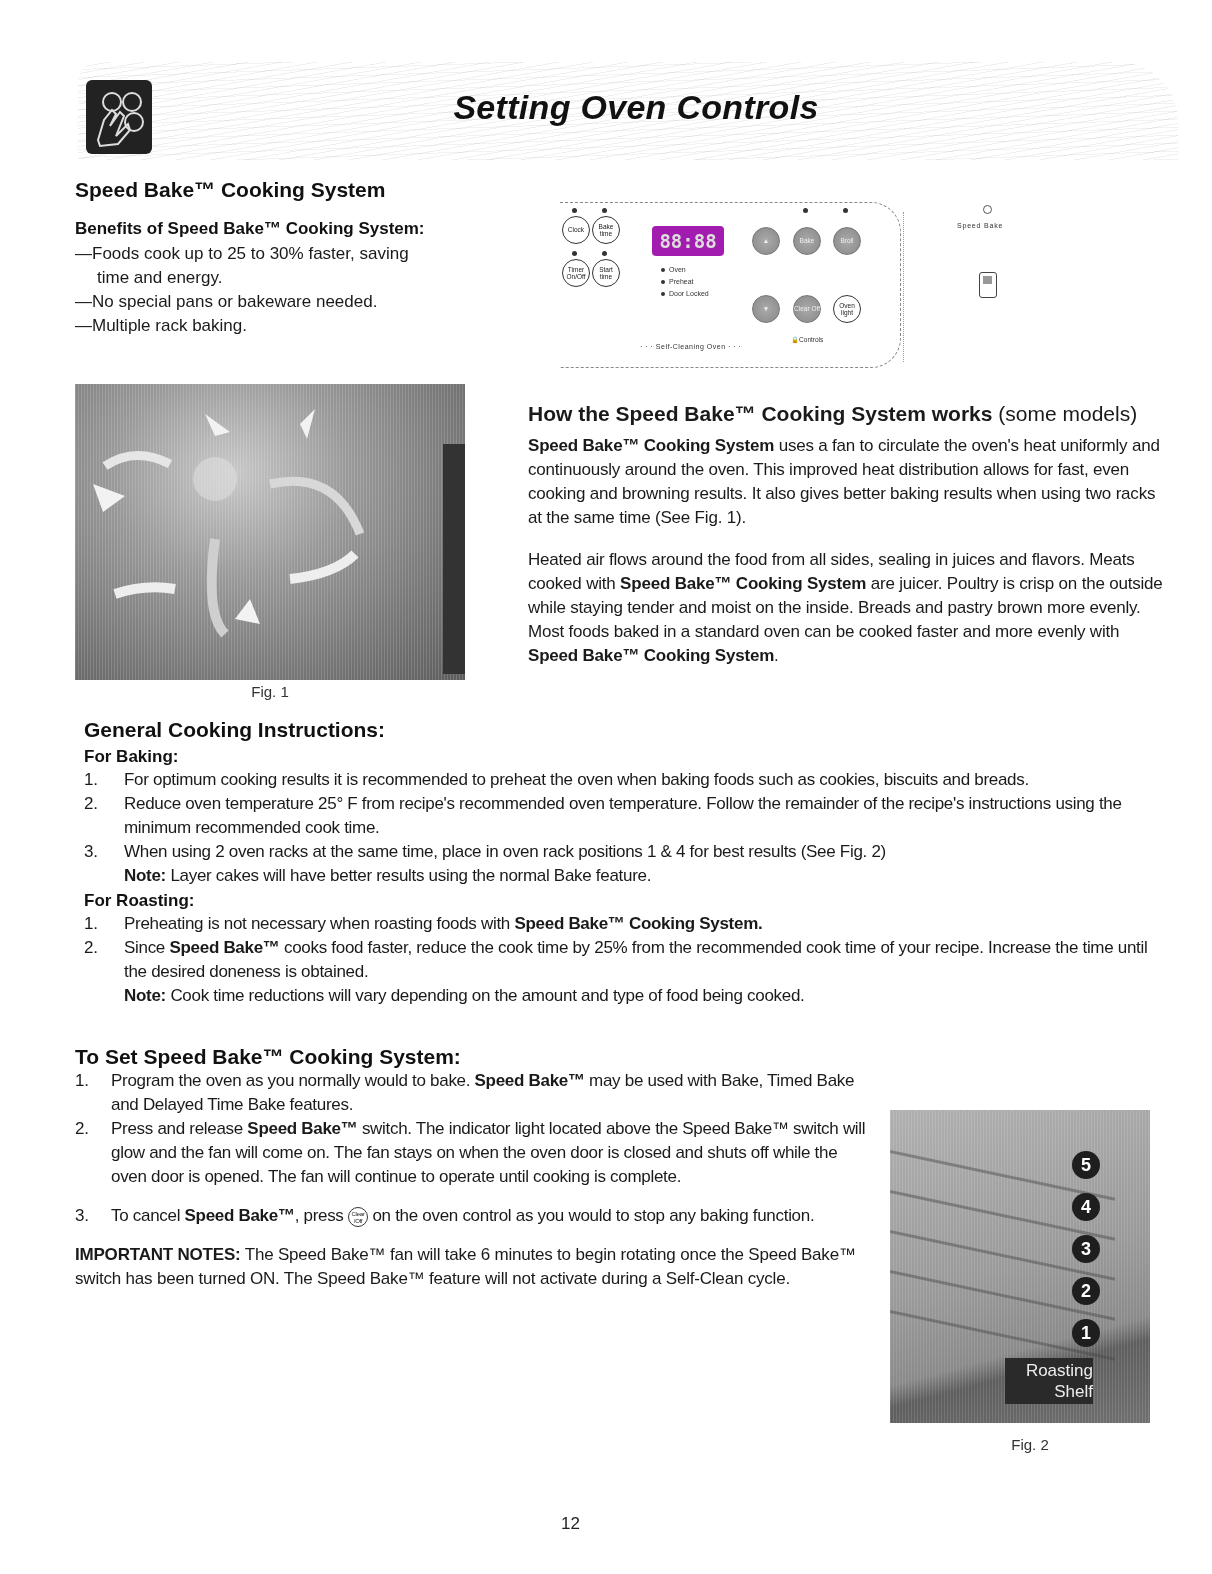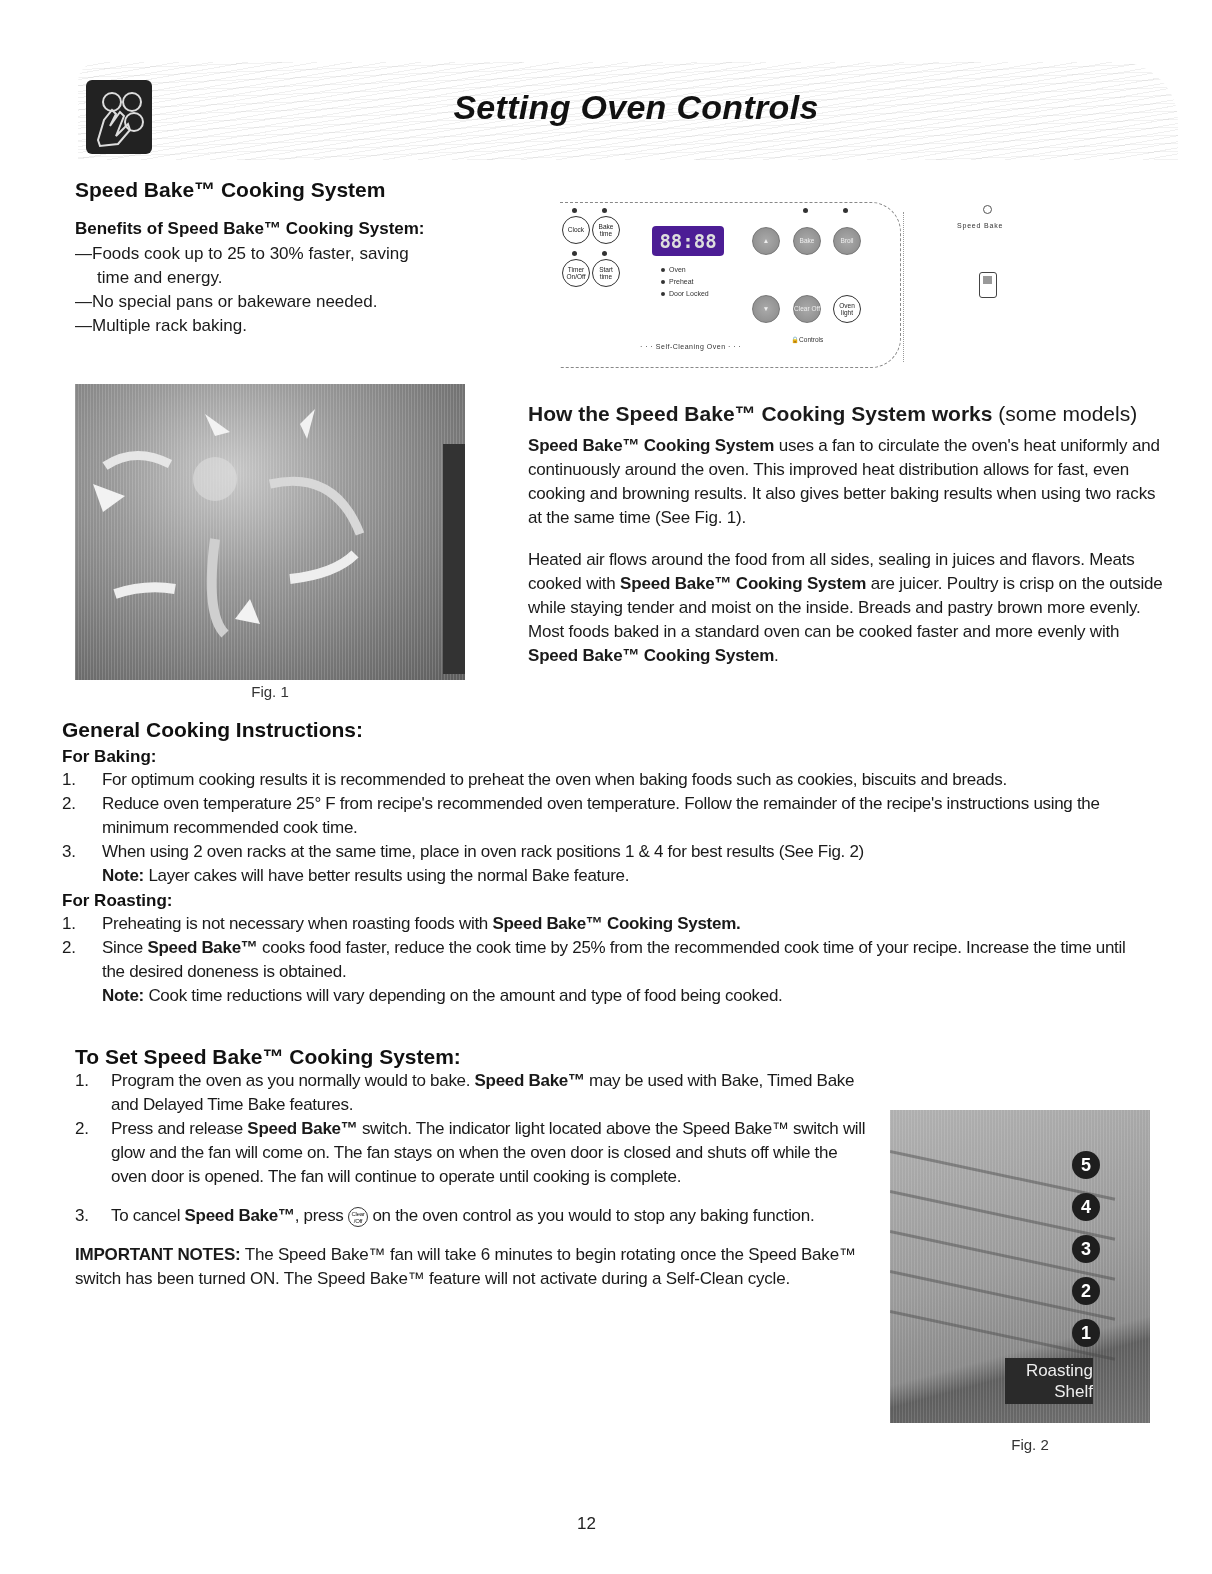--- a/index.html
+++ b/index.html
@@ -31,21 +31,21 @@
 
   
   .panel { left: 560px; top: 202px; width: 340px; height: 164px;
     border-top: 1px dashed #888; border-bottom: 1px dashed #888; border-right: 1px dashed #888;
     border-radius: 0 30px 30px 0; }
   .panel-dots { left: 903px; top: 212px; height: 150px; border-right: 1px dotted #999; }
   .btn { position: absolute; width: 28px; height: 28px; border-radius: 50%; border: 1.3px solid #333;
     background: #fff; font-size: 6.5px; line-height: 7.5px; text-align: center; display: flex; align-items: center; justify-content: center; box-sizing: border-box; }
   .btn.gray { background: radial-gradient(circle, #aaa 0%, #888 100%); border-color: #777; color: #eee; }
   .dot { position: absolute; width: 5px; height: 5px; border-radius: 50%; background: #333; }
-  .display { position: absolute; left: 92px; top: 23px; width: 72px; height: 30px; background: #4c1d95; border-radius: 4px;
+  .display { position: absolute; left: 92px; top: 23px; width: 72px; height: 30px; background: #a21caf; border-radius: 4px;
     color: #ddd; font-family: "DejaVu Sans Mono", monospace; font-size: 19px; font-weight: bold; text-align: center; line-height: 30px; }
   .ind { position: absolute; font-size: 7px; color: #333; line-height: 10px; }
   .ind span.d { display: inline-block; width: 4px; height: 4px; border-radius: 50%; background: #333; margin-right: 4px; vertical-align: middle; }
   .selfclean { position: absolute; left: 80px; top: 140px; font-size: 7px; color: #333; letter-spacing: 0.5px; }
   .lockctl { position: absolute; left: 231px; top: 133px; font-size: 6.5px; color: #333; }
 
   .sb-led { left: 983px; top: 205px; width: 7px; height: 7px; border: 1px solid #555; border-radius: 50%; }
   .sb-label { left: 957px; top: 222px; font-size: 7px; color: #333; letter-spacing: 0.8px; }
   .sb-switch { left: 979px; top: 272px; width: 18px; height: 26px; border: 1.5px solid #444; border-radius: 3px; box-sizing: border-box; }
   .sb-switch i { position: absolute; left: 3px; top: 3px; width: 9px; height: 8px; background: #999; }
@@ -59,21 +59,21 @@
   .fig1-cap { left: 75px; top: 683px; width: 390px; text-align: center; font-size: 15px; color: #333; }
 
   
   .how { left: 528px; top: 398px; width: 644px; }
   .how .h { font-size: 21px; line-height: 32px; }
   .how .h .b { font-weight: bold; }
   .how p { margin: 4px 0 0 0; font-size: 17px; line-height: 24px; letter-spacing: -0.2px; }
   .how p + p { margin-top: 18px; }
 
   
-  .general { left: 62px; top: 716px; width: 1090px; }
+  .general { left: 84px; top: 716px; width: 1090px; }
   .general h2 { line-height: 28px; }
   .general .sub { line-height: 22px; margin-top: 2px; }
   ol.steps { list-style: none; margin: 0; padding: 0; }
   ol.steps li { position: relative; padding-left: 40px; font-size: 17px; line-height: 24px; letter-spacing: -0.3px; }
   ol.steps li .num { position: absolute; left: 0; top: 0; }
   .note { font-size: 17px; line-height: 24px; }
   .roasting { margin-top: 18px; }
 
   
   .toset { left: 75px; top: 1045px; width: 800px; }
@@ -87,21 +87,21 @@
     background:
       repeating-linear-gradient(90deg, rgba(255,255,255,0.12) 0 1px, transparent 1px 3px),
       linear-gradient(165deg, #b0b0b0 0%, #9a9a9a 50%, #8a8a8a 72%, #5e5e5e 78%, #707070 100%); overflow: hidden; }
   .rack-line { position: absolute; height: 3px; background: rgba(70,70,70,0.45); transform-origin: left center; }
   .rack-num { position: absolute; left: 182px; width: 28px; height: 28px; border-radius: 50%; background: #1e1e1e;
     color: #fff; font-weight: bold; font-size: 18px; text-align: center; line-height: 28px; }
   .roast-label { position: absolute; left: 115px; top: 248px; width: 88px; background: #2a2a2a; color: #eee;
     font-size: 17px; line-height: 21px; text-align: right; padding: 2px 0; }
   .fig2-cap { left: 890px; top: 1436px; width: 280px; text-align: center; font-size: 15px; color: #333; }
 
-  .page-num { left: 16px; width: 1141px; top: 1514px; text-align: center; font-size: 17px; color: #222; }
+  .page-num { left: 0; width: 1141px; top: 1514px; text-align: center; font-size: 17px; color: #222; }
 </style>
 </head>
 <body>
 
 <div class="abs header-band"></div>
 <div class="abs header-icon">
   <svg viewBox="0 0 66 74">
     <circle cx="26" cy="22" r="9" fill="none" stroke="#ddd" stroke-width="2"></circle>
     <circle cx="46" cy="22" r="9" fill="none" stroke="#ddd" stroke-width="2"></circle>
     <circle cx="48" cy="42" r="9" fill="none" stroke="#ddd" stroke-width="2"></circle>

